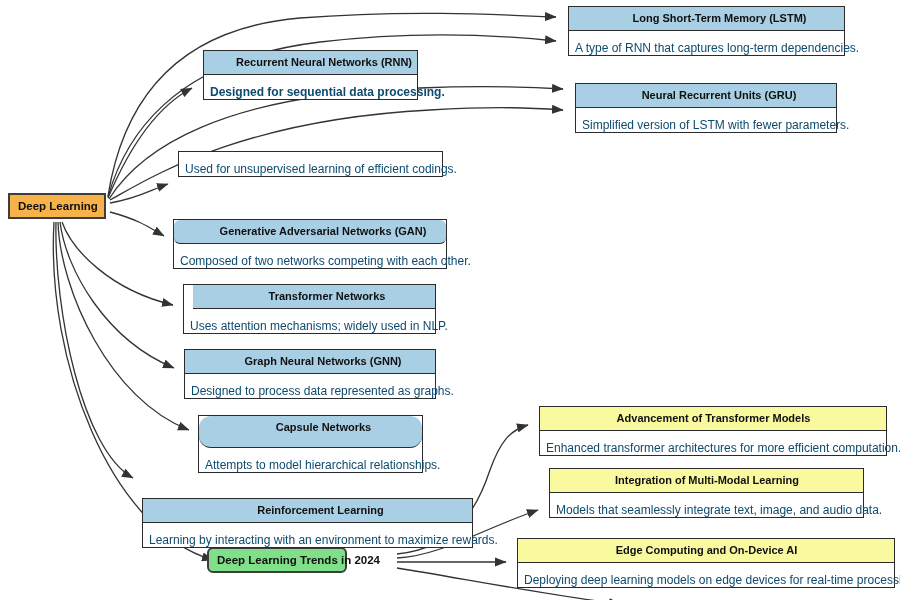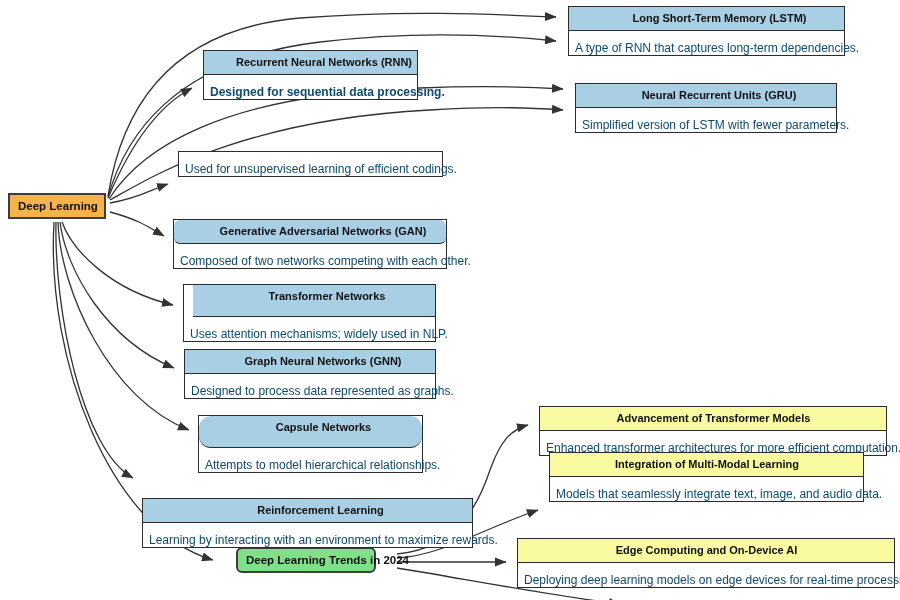--- a/index.html
+++ b/index.html
@@ -96,21 +96,21 @@
         <path d="M 397,558 C 440,556 480,530 538,510" fill="none" stroke="#333333" stroke-width="1.3" marker-end="url(#arrowhead)"></path>
         <path d="M 397,562 C 440,562 470,562 506,562" fill="none" stroke="#333333" stroke-width="1.3" marker-end="url(#arrowhead)"></path>
         <path d="M 397,568 C 460,578 540,594 620,604" fill="none" stroke="#333333" stroke-width="1.3" marker-end="url(#arrowhead)"></path>
       </g>
   </svg>
 
   <div id="nodes-layer">
       <div class="node simple orange" style="left: 8px; top: 193px; width: 98px; height: 26px;">
         <div class="node-label">Deep Learning</div>
       </div>
-      <div class="node simple green" style="left: 236px; top: 547px; width: 140px; height: 26px; border-radius: 6px;">
+      <div class="node simple green" style="left: 207px; top: 547px; width: 140px; height: 26px; border-radius: 6px;">
         <div class="node-label">Deep Learning Trends in 2024</div>
       </div>
       <div class="node blue" style="left: 568px; top: 6px; width: 277px;">
         <div class="node-title" style="height: 24px;">Long Short-Term Memory (LSTM)</div>
         <div class="node-desc" style="height: 24px;">A type of RNN that captures long-term dependencies.</div>
       </div>
       <div class="node blue" style="left: 203px; top: 50px; width: 215px;">
         <div class="node-title" style="height: 24px;">Recurrent Neural Networks (RNN)</div>
         <div class="node-desc" style="height: 24px; font-weight: bold;">Designed for sequential data processing.</div>
       </div>
@@ -119,40 +119,40 @@
         <div class="node-desc" style="height: 24px;">Simplified version of LSTM with fewer parameters.</div>
       </div>
       <div class="node blue" style="left: 178px; top: 151px; width: 265px;">
         <div class="node-desc" style="height: 24px;">Used for unsupervised learning of efficient codings.</div>
       </div>
       <div class="node blue" style="left: 173px; top: 219px; width: 274px;">
         <div class="node-title" style="height: 24px; border-radius: 6px;">Generative Adversarial Networks (GAN)</div>
         <div class="node-desc" style="height: 24px;">Composed of two networks competing with each other.</div>
       </div>
       <div class="node blue" style="left: 183px; top: 284px; width: 253px;">
-        <div class="node-title" style="height: 32px; margin-left: 9px;">Transformer Networks</div>
+        <div class="node-title" style="height: 24px; margin-left: 9px;">Transformer Networks</div>
         <div class="node-desc" style="height: 24px;">Uses attention mechanisms; widely used in NLP.</div>
       </div>
       <div class="node blue" style="left: 184px; top: 349px; width: 252px;">
         <div class="node-title" style="height: 24px;">Graph Neural Networks (GNN)</div>
         <div class="node-desc" style="height: 24px;">Designed to process data represented as graphs.</div>
       </div>
       <div class="node blue" style="left: 198px; top: 415px; width: 225px;">
         <div class="node-title" style="height: 32px; border-radius: 12px;">Capsule Networks</div>
         <div class="node-desc" style="height: 24px;">Attempts to model hierarchical relationships.</div>
       </div>
       <div class="node blue" style="left: 142px; top: 498px; width: 331px;">
         <div class="node-title" style="height: 24px;">Reinforcement Learning</div>
         <div class="node-desc" style="height: 24px;">Learning by interacting with an environment to maximize rewards.</div>
       </div>
       <div class="node yellow" style="left: 539px; top: 406px; width: 348px;">
         <div class="node-title" style="height: 24px;">Advancement of Transformer Models</div>
         <div class="node-desc" style="height: 24px;">Enhanced transformer architectures for more efficient computation.</div>
       </div>
-      <div class="node yellow" style="left: 549px; top: 452px; width: 315px;">
+      <div class="node yellow" style="left: 549px; top: 468px; width: 315px;">
         <div class="node-title" style="height: 24px;">Integration of Multi-Modal Learning</div>
         <div class="node-desc" style="height: 24px;">Models that seamlessly integrate text, image, and audio data.</div>
       </div>
       <div class="node yellow" style="left: 517px; top: 538px; width: 378px;">
         <div class="node-title" style="height: 24px;">Edge Computing and On-Device AI</div>
         <div class="node-desc" style="height: 24px;">Deploying deep learning models on edge devices for real-time processing.</div>
       </div>
     </div>
 
 </div>

